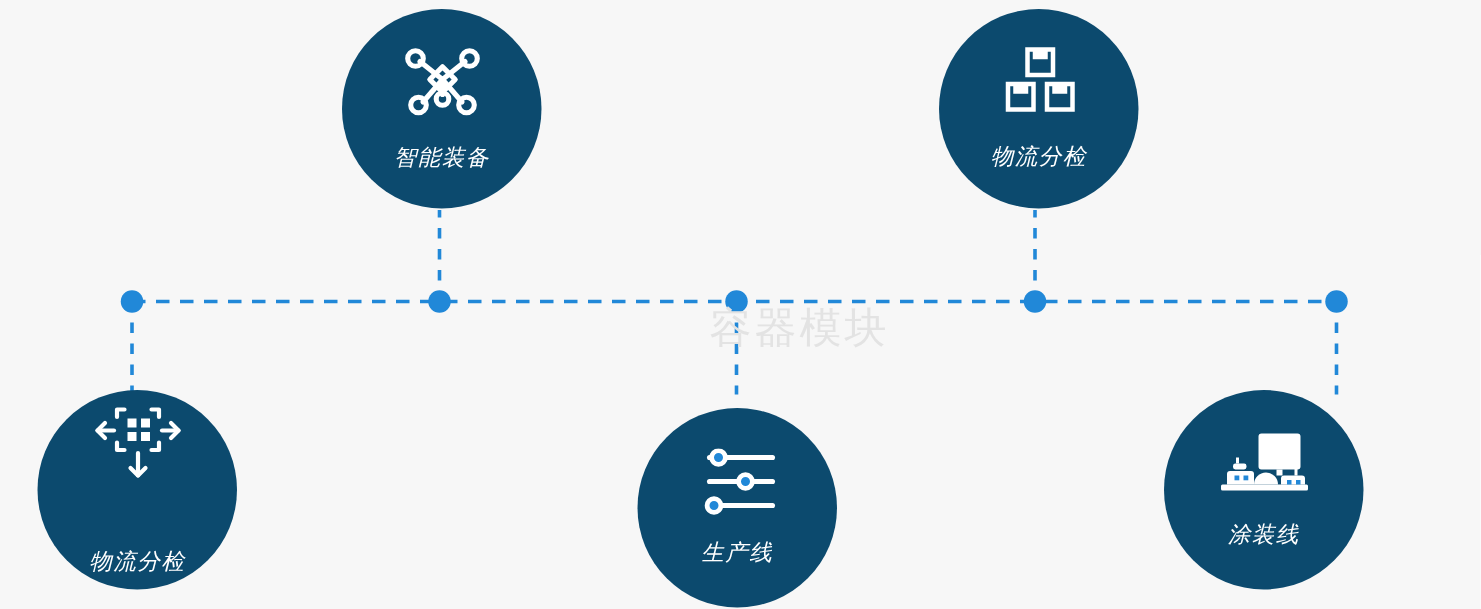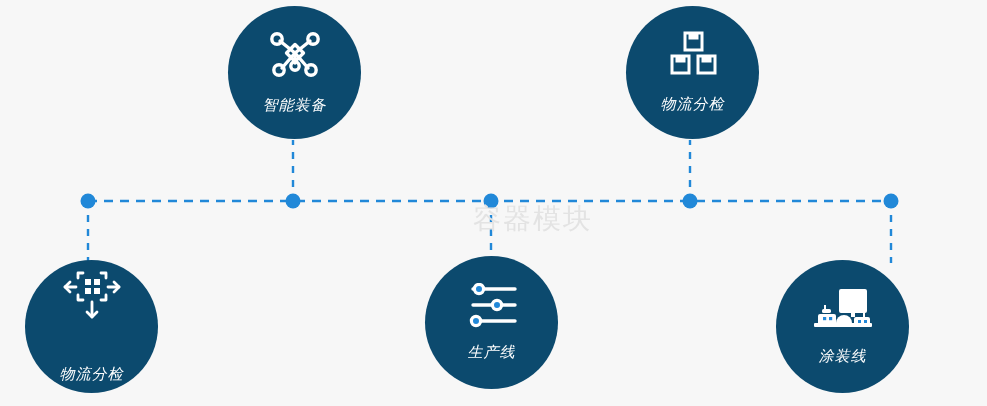--- a/index.html
+++ b/index.html
@@ -62,21 +62,21 @@
     font-size: 15px;
     letter-spacing: 1px;
     margin-top: 14px;
     white-space: nowrap;
   }
 
   
   .n-zhineng   { left: 228px; top: 6px;   width: 133px; height: 133px; }
   .n-litihu    { left: 626px; top: 6px;   width: 133px; height: 133px; }
   .n-wuliu     { left: 25px;  top: 260px; width: 133px; height: 133px; gap: 30px; }
-  .n-shengchan { left: 425px; top: 256px; width: 133px; height: 133px; }
+  .n-shengchan { left: 425px; top: 272px; width: 133px; height: 133px; }
   .n-tuzhuang  { left: 776px; top: 260px; width: 133px; height: 133px; }
 
   .n-zhineng .node-label,
   .n-litihu .node-label { margin-top: 16px; }
 </style>
 </head>
 <body>
 
 <div id="stage">
 

